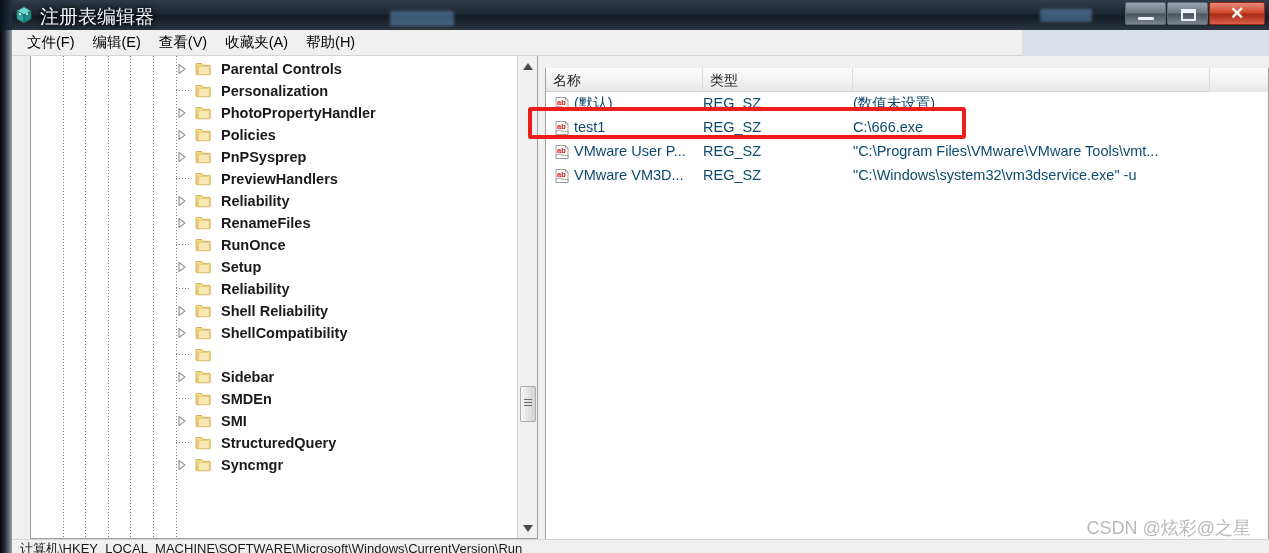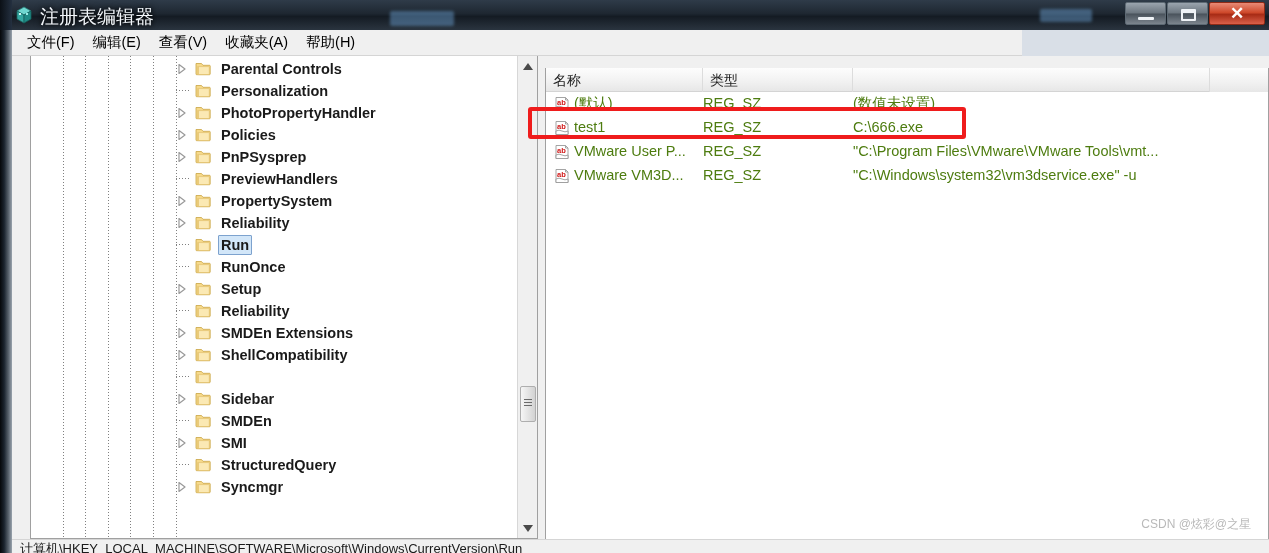--- a/index.html
+++ b/index.html
@@ -277,21 +277,21 @@
   .abicon {
     position: absolute;
     left: 8px; top: 4px;
     width: 16px; height: 16px;
   }
   .lc {
     position: absolute;
     top: 0; height: 24px;
     line-height: 23px;
     font-size: 14.5px;
-    color: #4d7c0f;
+    color: #0c4a6e;
     white-space: nowrap;
   }
   .c-name { left: 28px; }
   .c-type { left: 157px; }
   .c-data { left: 307px; }
 
   .redbox {
     position: absolute;
     left: 528px; top: 107px;
     width: 438px; height: 32px;
@@ -323,21 +323,21 @@
     position: absolute;
     left: 8px; top: 0px;
     font-size: 13px;
     color: #1a1a1a;
     white-space: nowrap;
   }
 
   .watermark {
     position: absolute;
     right: 18px; top: 516px;
-    font-size: 12px;
+    font-size: 18px;
     color: #b9b9b9;
     white-space: nowrap;
     z-index: 20;
   }
 
   .leftedge {
     position: absolute;
     left: 0; top: 30px;
     width: 12px; height: 523px;
     background: linear-gradient(90deg,#050709 0%, #1b242e 35%, #59636d 70%, #9aa4ae 100%);
@@ -475,87 +475,78 @@
             <span class="expander">
               <svg width="10" height="10" viewBox="0 0 10 10">
                 <polygon points="2,0.5 8,5 2,9.5" fill="none" stroke="#9a9a9a" stroke-width="1.2" stroke-linejoin="round"></polygon>
               </svg>
             </span>
             <span class="folder"><svg width="17" height="16" viewBox="0 0 17 16">
                 <path d="M1 2.5 H6.5 L8 4.3 H14.5 A0.7 0.7 0 0 1 15.2 5 V13 A0.7 0.7 0 0 1 14.5 13.7 H1.7 A0.7 0.7 0 0 1 1 13 Z" fill="#f6d98a" stroke="#c9a544" stroke-width="0.8"></path>
                 <path d="M3.2 5.6 H13.6 A0.7 0.7 0 0 1 14.3 6.3 V12.9 A0.7 0.7 0 0 1 13.6 13.6 H3.2 Z" fill="#fbe9b4" stroke="#ddbb63" stroke-width="0.6"></path>
                 <rect x="2.2" y="5.2" width="1.6" height="8.4" fill="#e8c878"></rect>
               </svg></span>
-            <span class="tlabel">PropertySystem</span>
-          </div>
-          <div class="trow">
-            <span class="expander">
-              <svg width="10" height="10" viewBox="0 0 10 10">
-                <polygon points="2,0.5 8,5 2,9.5" fill="none" stroke="#9a9a9a" stroke-width="1.2" stroke-linejoin="round"></polygon>
-              </svg>
-            </span>
-            <span class="folder"><svg width="17" height="16" viewBox="0 0 17 16">
-                <path d="M1 2.5 H6.5 L8 4.3 H14.5 A0.7 0.7 0 0 1 15.2 5 V13 A0.7 0.7 0 0 1 14.5 13.7 H1.7 A0.7 0.7 0 0 1 1 13 Z" fill="#f6d98a" stroke="#c9a544" stroke-width="0.8"></path>
-                <path d="M3.2 5.6 H13.6 A0.7 0.7 0 0 1 14.3 6.3 V12.9 A0.7 0.7 0 0 1 13.6 13.6 H3.2 Z" fill="#fbe9b4" stroke="#ddbb63" stroke-width="0.6"></path>
-                <rect x="2.2" y="5.2" width="1.6" height="8.4" fill="#e8c878"></rect>
-              </svg></span>
             <span class="tlabel">Reliability</span>
           </div>
-          <div class="trow selected">
+          <div class="trow">
+            <span class="expander">
+              <svg width="10" height="10" viewBox="0 0 10 10">
+                <polygon points="2,0.5 8,5 2,9.5" fill="none" stroke="#9a9a9a" stroke-width="1.2" stroke-linejoin="round"></polygon>
+              </svg>
+            </span>
+            <span class="folder"><svg width="17" height="16" viewBox="0 0 17 16">
+                <path d="M1 2.5 H6.5 L8 4.3 H14.5 A0.7 0.7 0 0 1 15.2 5 V13 A0.7 0.7 0 0 1 14.5 13.7 H1.7 A0.7 0.7 0 0 1 1 13 Z" fill="#f6d98a" stroke="#c9a544" stroke-width="0.8"></path>
+                <path d="M3.2 5.6 H13.6 A0.7 0.7 0 0 1 14.3 6.3 V12.9 A0.7 0.7 0 0 1 13.6 13.6 H3.2 Z" fill="#fbe9b4" stroke="#ddbb63" stroke-width="0.6"></path>
+                <rect x="2.2" y="5.2" width="1.6" height="8.4" fill="#e8c878"></rect>
+              </svg></span>
+            <span class="tlabel">RenameFiles</span>
+          </div>
+          <div class="trow">
             <span class="tdot"></span>
             <span class="folder"><svg width="17" height="16" viewBox="0 0 17 16">
                 <path d="M1 2.5 H6.5 L8 4.3 H14.5 A0.7 0.7 0 0 1 15.2 5 V13 A0.7 0.7 0 0 1 14.5 13.7 H1.7 A0.7 0.7 0 0 1 1 13 Z" fill="#f6d98a" stroke="#c9a544" stroke-width="0.8"></path>
                 <path d="M3.2 5.6 H13.6 A0.7 0.7 0 0 1 14.3 6.3 V12.9 A0.7 0.7 0 0 1 13.6 13.6 H3.2 Z" fill="#fbe9b4" stroke="#ddbb63" stroke-width="0.6"></path>
                 <rect x="2.2" y="5.2" width="1.6" height="8.4" fill="#e8c878"></rect>
               </svg></span>
-            <span class="tlabel">Run</span>
+            <span class="tlabel">RunOnce</span>
+          </div>
+          <div class="trow">
+            <span class="expander">
+              <svg width="10" height="10" viewBox="0 0 10 10">
+                <polygon points="2,0.5 8,5 2,9.5" fill="none" stroke="#9a9a9a" stroke-width="1.2" stroke-linejoin="round"></polygon>
+              </svg>
+            </span>
+            <span class="folder"><svg width="17" height="16" viewBox="0 0 17 16">
+                <path d="M1 2.5 H6.5 L8 4.3 H14.5 A0.7 0.7 0 0 1 15.2 5 V13 A0.7 0.7 0 0 1 14.5 13.7 H1.7 A0.7 0.7 0 0 1 1 13 Z" fill="#f6d98a" stroke="#c9a544" stroke-width="0.8"></path>
+                <path d="M3.2 5.6 H13.6 A0.7 0.7 0 0 1 14.3 6.3 V12.9 A0.7 0.7 0 0 1 13.6 13.6 H3.2 Z" fill="#fbe9b4" stroke="#ddbb63" stroke-width="0.6"></path>
+                <rect x="2.2" y="5.2" width="1.6" height="8.4" fill="#e8c878"></rect>
+              </svg></span>
+            <span class="tlabel">Setup</span>
           </div>
           <div class="trow">
             <span class="tdot"></span>
             <span class="folder"><svg width="17" height="16" viewBox="0 0 17 16">
                 <path d="M1 2.5 H6.5 L8 4.3 H14.5 A0.7 0.7 0 0 1 15.2 5 V13 A0.7 0.7 0 0 1 14.5 13.7 H1.7 A0.7 0.7 0 0 1 1 13 Z" fill="#f6d98a" stroke="#c9a544" stroke-width="0.8"></path>
                 <path d="M3.2 5.6 H13.6 A0.7 0.7 0 0 1 14.3 6.3 V12.9 A0.7 0.7 0 0 1 13.6 13.6 H3.2 Z" fill="#fbe9b4" stroke="#ddbb63" stroke-width="0.6"></path>
                 <rect x="2.2" y="5.2" width="1.6" height="8.4" fill="#e8c878"></rect>
               </svg></span>
-            <span class="tlabel">RunOnce</span>
-          </div>
-          <div class="trow">
-            <span class="expander">
-              <svg width="10" height="10" viewBox="0 0 10 10">
-                <polygon points="2,0.5 8,5 2,9.5" fill="none" stroke="#9a9a9a" stroke-width="1.2" stroke-linejoin="round"></polygon>
-              </svg>
-            </span>
-            <span class="folder"><svg width="17" height="16" viewBox="0 0 17 16">
-                <path d="M1 2.5 H6.5 L8 4.3 H14.5 A0.7 0.7 0 0 1 15.2 5 V13 A0.7 0.7 0 0 1 14.5 13.7 H1.7 A0.7 0.7 0 0 1 1 13 Z" fill="#f6d98a" stroke="#c9a544" stroke-width="0.8"></path>
-                <path d="M3.2 5.6 H13.6 A0.7 0.7 0 0 1 14.3 6.3 V12.9 A0.7 0.7 0 0 1 13.6 13.6 H3.2 Z" fill="#fbe9b4" stroke="#ddbb63" stroke-width="0.6"></path>
-                <rect x="2.2" y="5.2" width="1.6" height="8.4" fill="#e8c878"></rect>
-              </svg></span>
-            <span class="tlabel">Setup</span>
-          </div>
-          <div class="trow">
-            <span class="tdot"></span>
-            <span class="folder"><svg width="17" height="16" viewBox="0 0 17 16">
-                <path d="M1 2.5 H6.5 L8 4.3 H14.5 A0.7 0.7 0 0 1 15.2 5 V13 A0.7 0.7 0 0 1 14.5 13.7 H1.7 A0.7 0.7 0 0 1 1 13 Z" fill="#f6d98a" stroke="#c9a544" stroke-width="0.8"></path>
-                <path d="M3.2 5.6 H13.6 A0.7 0.7 0 0 1 14.3 6.3 V12.9 A0.7 0.7 0 0 1 13.6 13.6 H3.2 Z" fill="#fbe9b4" stroke="#ddbb63" stroke-width="0.6"></path>
-                <rect x="2.2" y="5.2" width="1.6" height="8.4" fill="#e8c878"></rect>
-              </svg></span>
             <span class="tlabel">Reliability</span>
           </div>
           <div class="trow">
             <span class="expander">
               <svg width="10" height="10" viewBox="0 0 10 10">
                 <polygon points="2,0.5 8,5 2,9.5" fill="none" stroke="#9a9a9a" stroke-width="1.2" stroke-linejoin="round"></polygon>
               </svg>
             </span>
             <span class="folder"><svg width="17" height="16" viewBox="0 0 17 16">
                 <path d="M1 2.5 H6.5 L8 4.3 H14.5 A0.7 0.7 0 0 1 15.2 5 V13 A0.7 0.7 0 0 1 14.5 13.7 H1.7 A0.7 0.7 0 0 1 1 13 Z" fill="#f6d98a" stroke="#c9a544" stroke-width="0.8"></path>
                 <path d="M3.2 5.6 H13.6 A0.7 0.7 0 0 1 14.3 6.3 V12.9 A0.7 0.7 0 0 1 13.6 13.6 H3.2 Z" fill="#fbe9b4" stroke="#ddbb63" stroke-width="0.6"></path>
                 <rect x="2.2" y="5.2" width="1.6" height="8.4" fill="#e8c878"></rect>
               </svg></span>
-            <span class="tlabel">SMDEn Extensions</span>
+            <span class="tlabel">Shell Reliability</span>
           </div>
           <div class="trow">
             <span class="expander">
               <svg width="10" height="10" viewBox="0 0 10 10">
                 <polygon points="2,0.5 8,5 2,9.5" fill="none" stroke="#9a9a9a" stroke-width="1.2" stroke-linejoin="round"></polygon>
               </svg>
             </span>
             <span class="folder"><svg width="17" height="16" viewBox="0 0 17 16">
                 <path d="M1 2.5 H6.5 L8 4.3 H14.5 A0.7 0.7 0 0 1 15.2 5 V13 A0.7 0.7 0 0 1 14.5 13.7 H1.7 A0.7 0.7 0 0 1 1 13 Z" fill="#f6d98a" stroke="#c9a544" stroke-width="0.8"></path>
                 <path d="M3.2 5.6 H13.6 A0.7 0.7 0 0 1 14.3 6.3 V12.9 A0.7 0.7 0 0 1 13.6 13.6 H3.2 Z" fill="#fbe9b4" stroke="#ddbb63" stroke-width="0.6"></path>

